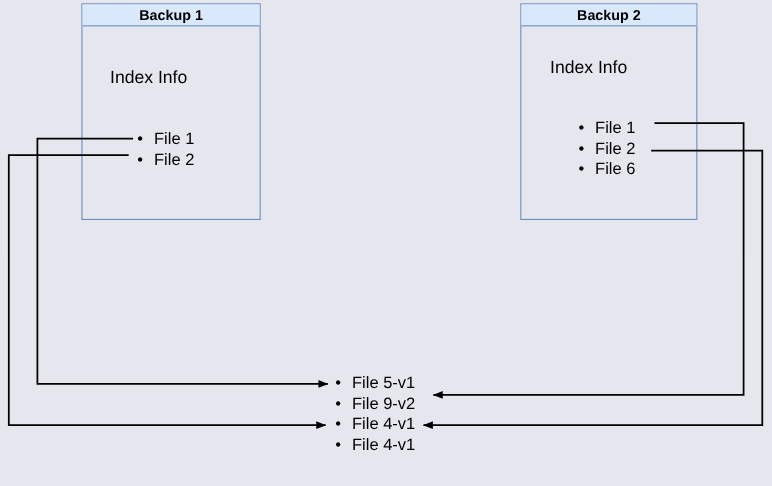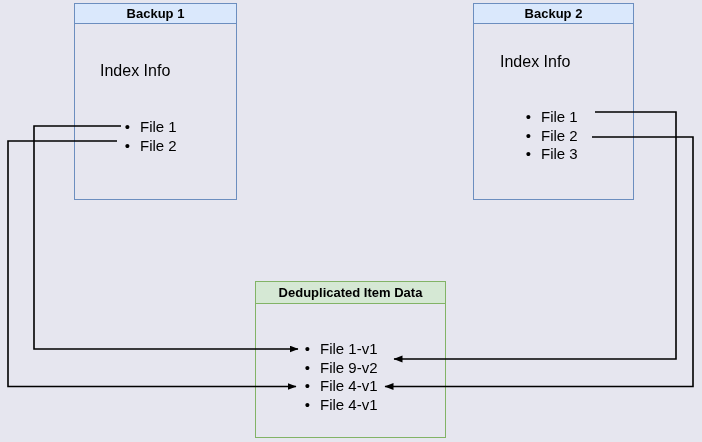--- a/index.html
+++ b/index.html
@@ -104,31 +104,28 @@
     <li>
       <span class="bullet">•</span>
       <span class="label">File 1</span>
     </li>
     <li>
       <span class="bullet">•</span>
       <span class="label">File 2</span>
     </li>
     <li>
       <span class="bullet">•</span>
-      <span class="label">File 3</span>
+      <span class="label">File 6</span>
     </li>
   </ul>
 
-  <div class="box green" style="left:255px; top:281px; width:191px; height:157px;">
-    <div class="box-title">Deduplicated Item Data</div>
-  </div>
   <ul class="filelist" style="left:300px; top:339px;">
     <li>
       <span class="bullet">•</span>
-      <span class="label">File 1-v1</span>
+      <span class="label">File 5-v1</span>
     </li>
     <li>
       <span class="bullet">•</span>
       <span class="label">File 9-v2</span>
     </li>
     <li>
       <span class="bullet">•</span>
       <span class="label">File 4-v1</span>
     </li>
     <li>

